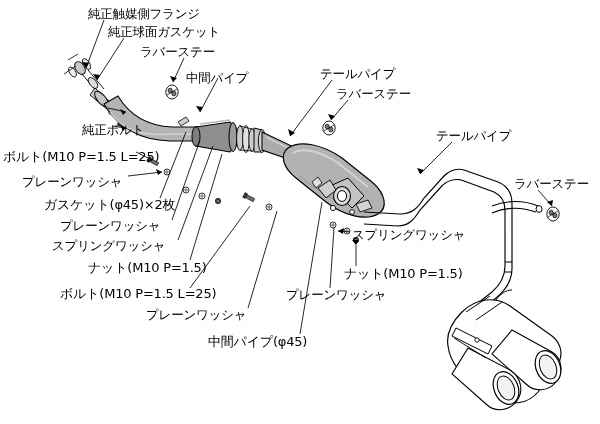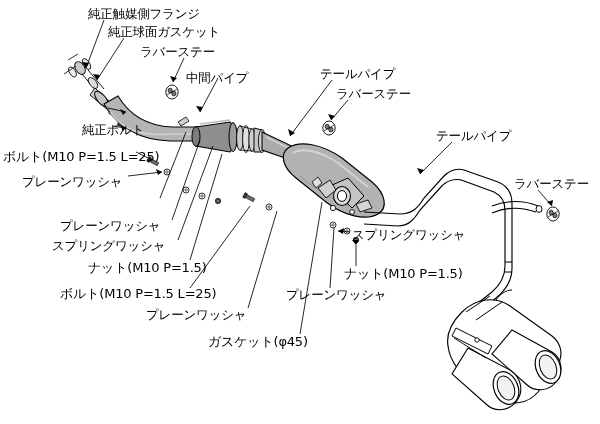--- a/index.html
+++ b/index.html
@@ -265,23 +265,24 @@
   <div class="lbl" style="left:140px; top:46px;">ラバーステー</div>
   <div class="lbl" style="left:186px; top:72px;">中間パイプ</div>
   <div class="lbl" style="left:320px; top:68px;">テールパイプ</div>
   <div class="lbl" style="left:336px; top:88px;">ラバーステー</div>
   <div class="lbl" style="left:436px; top:130px;">テールパイプ</div>
   <div class="lbl" style="left:514px; top:178px;">ラバーステー</div>
 
   <div class="lbl" style="left:34px; top:124px;margin-left:48px;">純正ボルト</div>
   <div class="lbl sm" style="left:3px;  top:150px;">ボルト(M10 P=1.5 L=25)</div>
   <div class="lbl" style="left:22px; top:176px;">プレーンワッシャ</div>
+  <div class="lbl sm" style="left:44px; top:198px;">ガスケット(φ45)×2枚</div>
   <div class="lbl" style="left:60px; top:220px;">プレーンワッシャ</div>
   <div class="lbl" style="left:52px; top:240px;">スプリングワッシャ</div>
   <div class="lbl sm" style="left:88px; top:261px;">ナット(M10 P=1.5)</div>
   <div class="lbl sm" style="left:60px; top:287px;">ボルト(M10 P=1.5 L=25)</div>
   <div class="lbl" style="left:146px; top:309px;">プレーンワッシャ</div>
-  <div class="lbl sm" style="left:208px; top:335px;">ガスケット(φ45)</div>
+  <div class="lbl sm" style="left:208px; top:335px;">中間パイプ(φ45)</div>
   <div class="lbl" style="left:286px; top:289px;">プレーンワッシャ</div>
   <div class="lbl" style="left:352px; top:229px;">スプリングワッシャ</div>
   <div class="lbl sm" style="left:344px; top:267px;">ナット(M10 P=1.5)</div>
 
 </div>
 
 </body></html>

